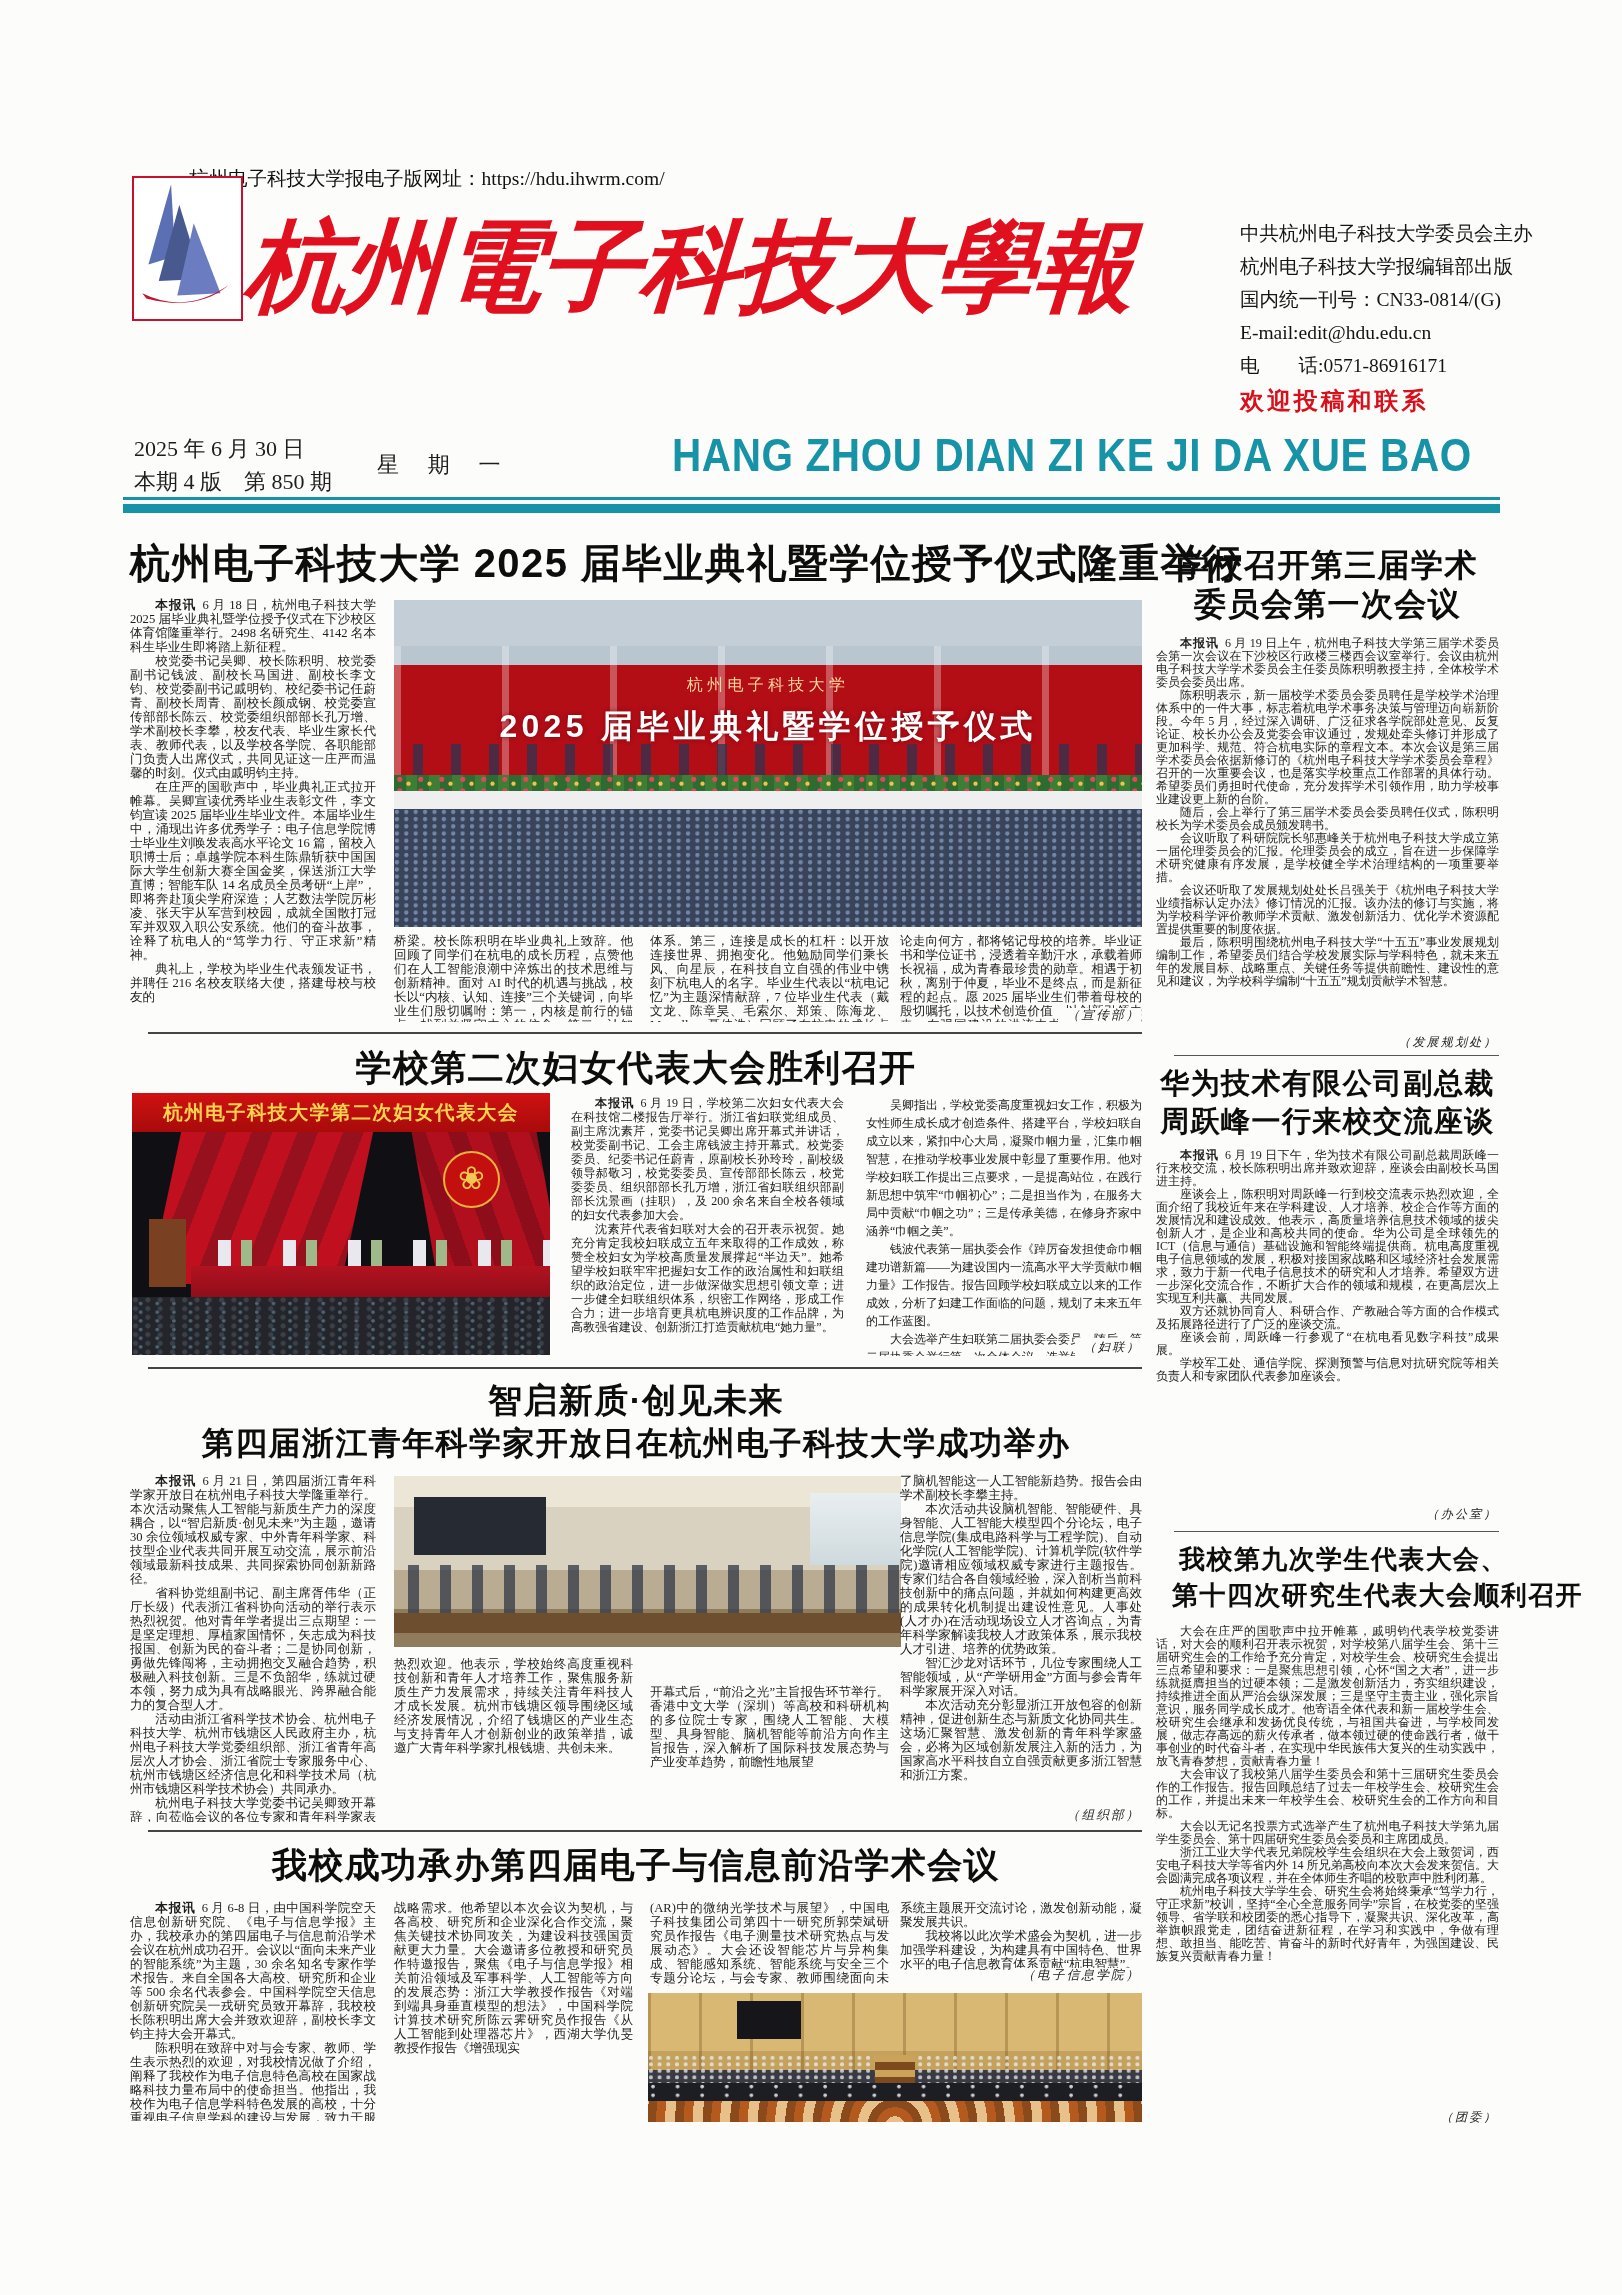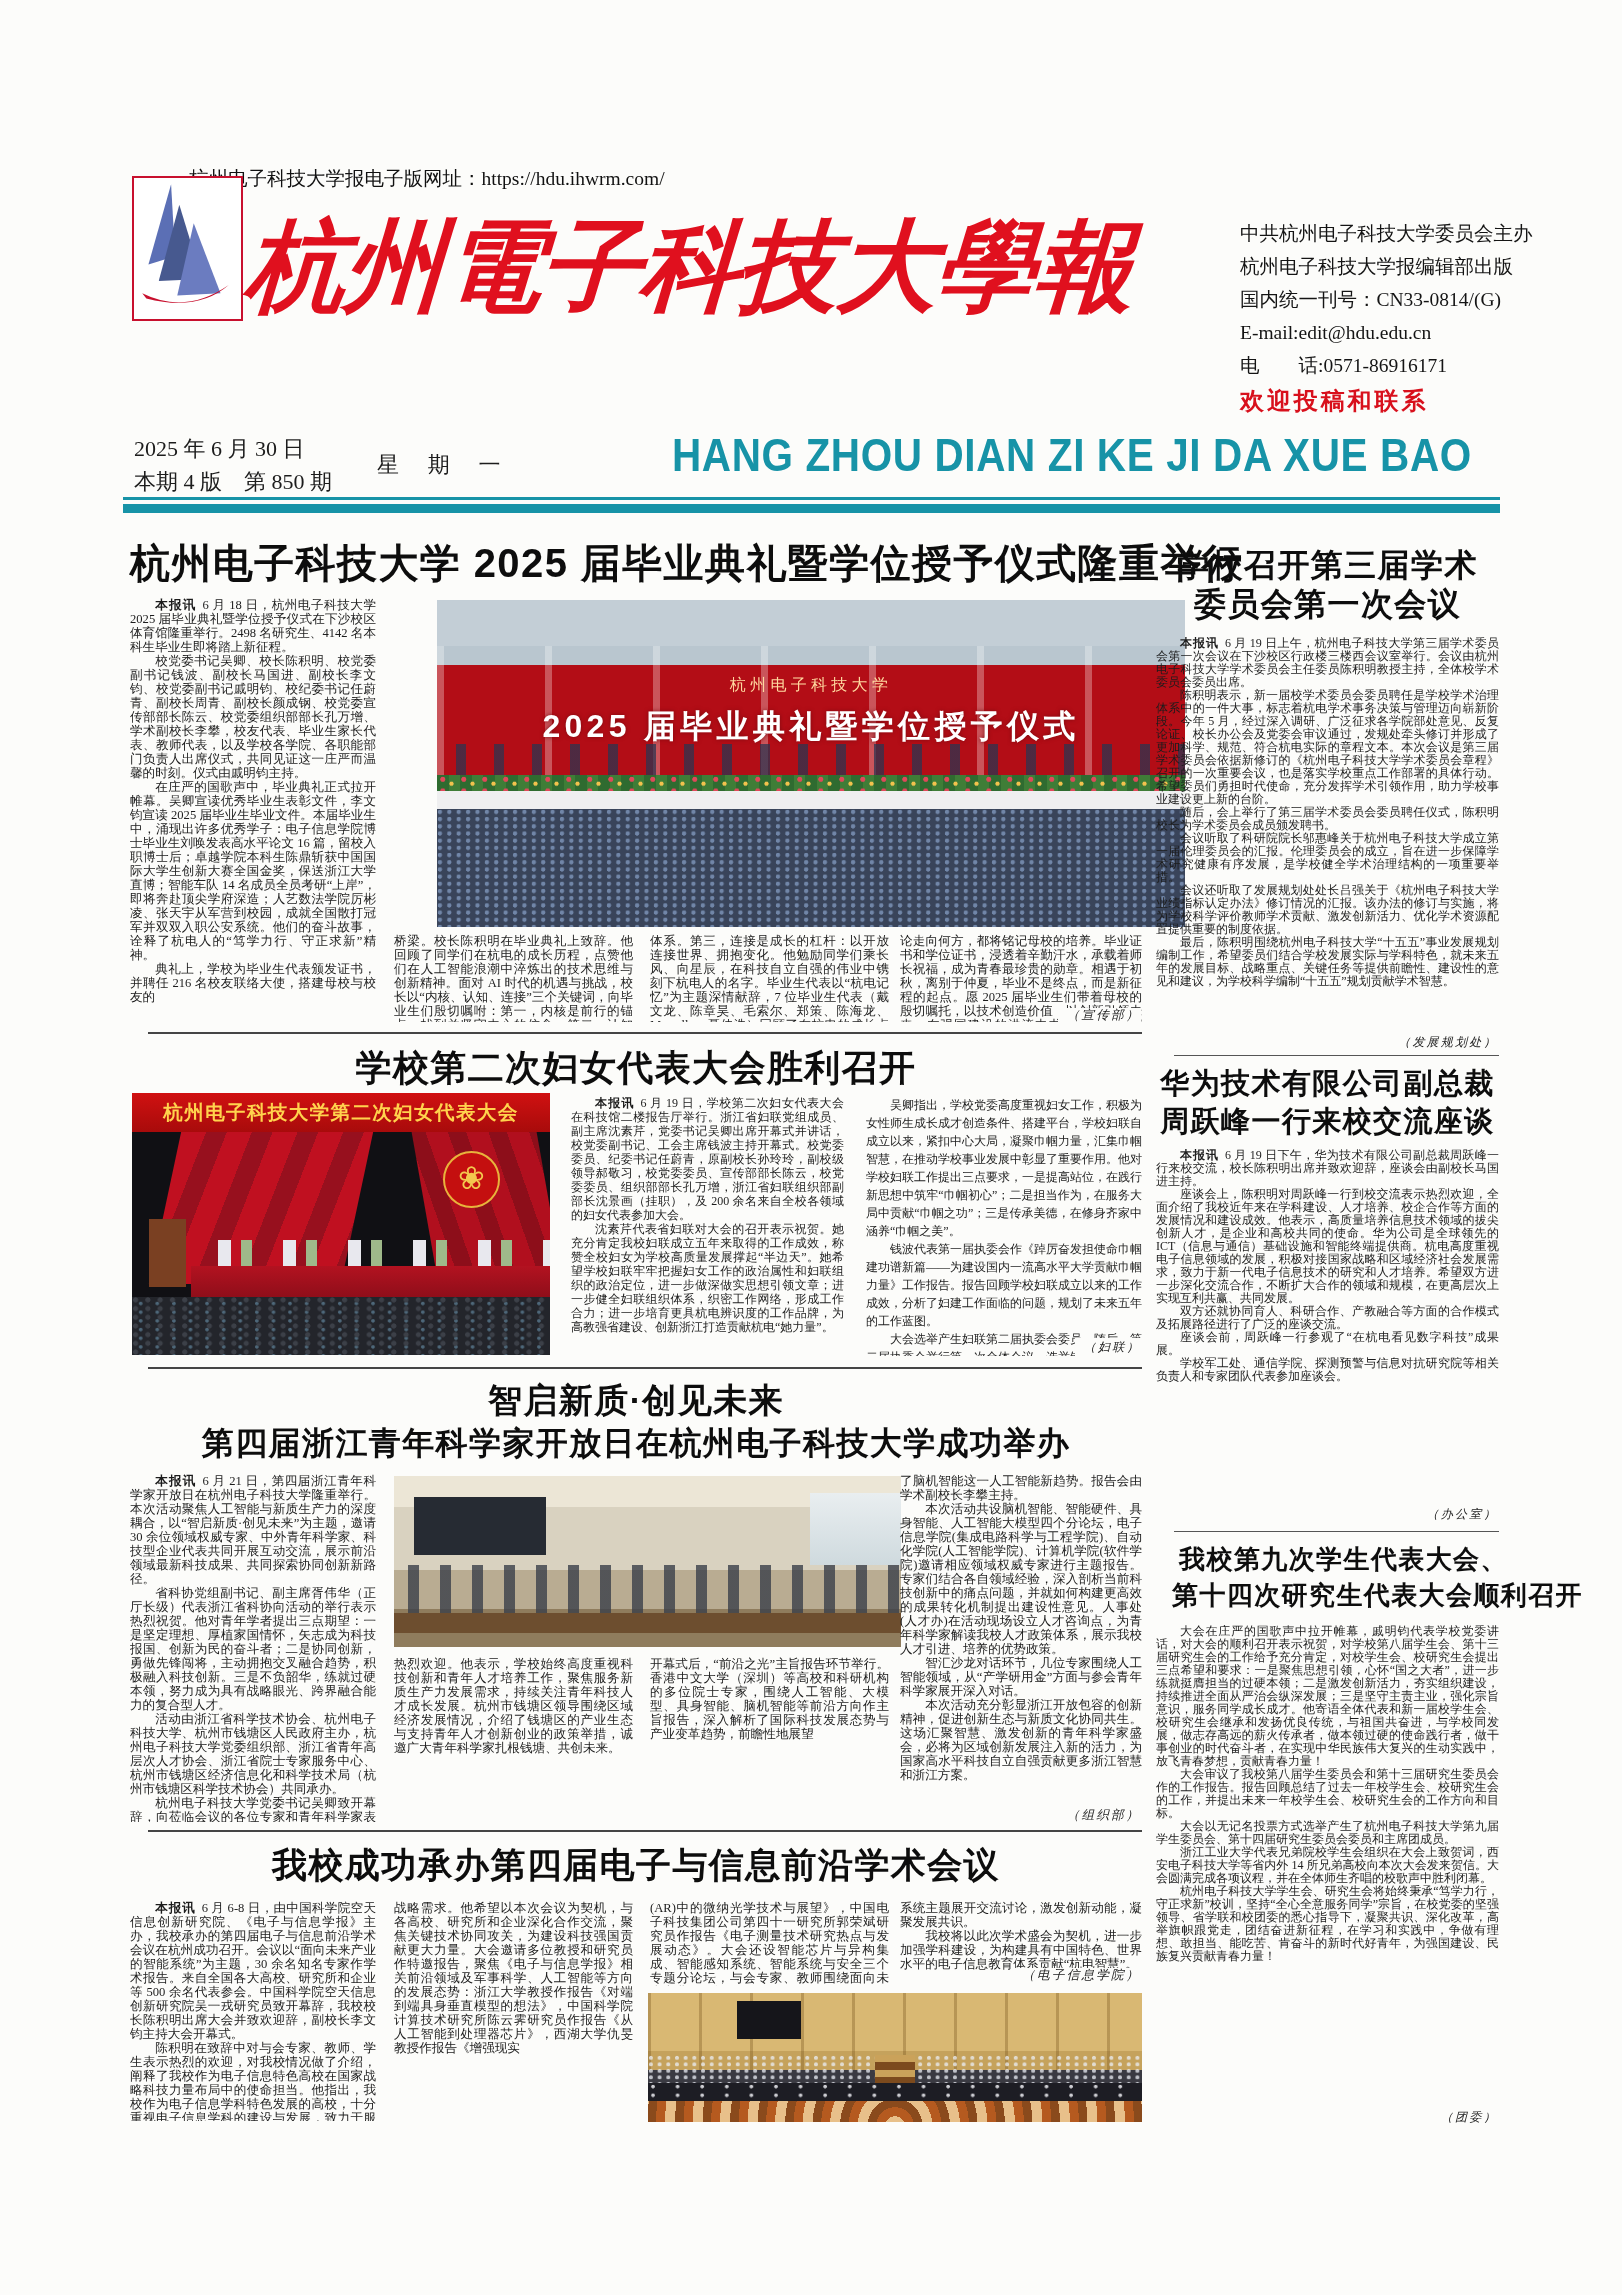--- a/index.html
+++ b/index.html
@@ -115,21 +115,21 @@
 
   <div class="hl abs" style="left:130px;top:536px;width:1012px;font-size:40px;">杭州电子科技大学 2025 届毕业典礼暨学位授予仪式隆重举行</div>
 
   <div class="col" style="left:130px;top:598px;width:246px;height:425px;">
     <p class="para"><b class="lead">本报讯</b><span>6 月 18 日，杭州电子科技大学 2025 届毕业典礼暨学位授予仪式在下沙校区体育馆隆重举行。2498 名研究生、4142 名本科生毕业生即将踏上新征程。</span></p>
     <p class="para">校党委书记吴卿、校长陈积明、校党委副书记钱波、副校长马国进、副校长李文钧、校党委副书记戚明钧、校纪委书记任蔚青、副校长周青、副校长颜成钢、校党委宣传部部长陈云、校党委组织部部长孔万增、学术副校长李攀，校友代表、毕业生家长代表、教师代表，以及学校各学院、各职能部门负责人出席仪式，共同见证这一庄严而温馨的时刻。仪式由戚明钧主持。</p>
     <p class="para">在庄严的国歌声中，毕业典礼正式拉开帷幕。吴卿宣读优秀毕业生表彰文件，李文钧宣读 2025 届毕业生毕业文件。本届毕业生中，涌现出许多优秀学子：电子信息学院博士毕业生刘唤发表高水平论文 16 篇，留校入职博士后；卓越学院本科生陈鼎斩获中国国际大学生创新大赛全国金奖，保送浙江大学直博；智能车队 14 名成员全员考研“上岸”，即将奔赴顶尖学府深造；人艺数法学院厉彬凌、张天宇从军营到校园，成就全国散打冠军并双双入职公安系统。他们的奋斗故事，诠释了杭电人的“笃学力行、守正求新”精神。</p>
     <p class="para">典礼上，学校为毕业生代表颁发证书，并聘任 216 名校友联络大使，搭建母校与校友的</p>
   </div>
 
-  <div class="photo ph-grad" style="left:394px;top:600px;width:748px;height:327px;margin-left:43px;">
+  <div class="photo ph-grad" style="left:394px;top:600px;width:748px;height:327px;">
     <div class="cols"></div>
     <div class="bt">杭州电子科技大学</div>
     <div class="bm">2025 届毕业典礼暨学位授予仪式</div>
     <div class="stagefolk"></div>
     <div class="flowers"></div>
     <div class="crowd"></div>
   </div>
 
   <div class="col" style="left:394px;top:934px;width:239px;height:88px;">
     <p class="para" style="text-indent:0;">桥梁。校长陈积明在毕业典礼上致辞。他回顾了同学们在杭电的成长历程，点赞他们在人工智能浪潮中淬炼出的技术思维与创新精神。面对 AI 时代的机遇与挑战，校长以“内核、认知、连接”三个关键词，向毕业生们殷切嘱咐：第一，内核是前行的锚点：找到并坚守内心的信念。第二，认知是破局的利器：重构面向未来的知识</p>
@@ -184,21 +184,21 @@
     <div class="screen"></div>
     <div class="win"></div>
     <div class="ppl"></div>
     <div class="table"></div>
   </div>
 
   <div class="col" style="left:394px;top:1657px;width:239px;height:166px;">
     <p class="para" style="text-indent:0;">热烈欢迎。他表示，学校始终高度重视科技创新和青年人才培养工作，聚焦服务新质生产力发展需求，持续关注青年科技人才成长发展。杭州市钱塘区领导围绕区域经济发展情况，介绍了钱塘区的产业生态与支持青年人才创新创业的政策举措，诚邀广大青年科学家扎根钱塘、共创未来。</p>
   </div>
   <div class="col" style="left:650px;top:1657px;width:239px;height:166px;">
-    <p class="para" style="text-indent:0;">开幕式后，“前沿之光”主旨报告环节举行。香港中文大学（深圳）等高校和科研机构的多位院士专家，围绕人工智能、大模型、具身智能、脑机智能等前沿方向作主旨报告，深入解析了国际科技发展态势与产业变革趋势，前瞻性地展望</p>
+    <p class="para" style="text-indent:0;margin-top:28px;">开幕式后，“前沿之光”主旨报告环节举行。香港中文大学（深圳）等高校和科研机构的多位院士专家，围绕人工智能、大模型、具身智能、脑机智能等前沿方向作主旨报告，深入解析了国际科技发展态势与产业变革趋势，前瞻性地展望</p>
   </div>
   <div class="col" style="left:900px;top:1474px;width:242px;height:348px;">
     <p class="para" style="text-indent:0;">了脑机智能这一人工智能新趋势。报告会由学术副校长李攀主持。</p>
     <p class="para">本次活动共设脑机智能、智能硬件、具身智能、人工智能大模型四个分论坛，电子信息学院(集成电路科学与工程学院)、自动化学院(人工智能学院)、计算机学院(软件学院)邀请相应领域权威专家进行主题报告。专家们结合各自领域经验，深入剖析当前科技创新中的痛点问题，并就如何构建更高效的成果转化机制提出建设性意见。人事处(人才办)在活动现场设立人才咨询点，为青年科学家解读我校人才政策体系，展示我校人才引进、培养的优势政策。</p>
     <p class="para">智汇沙龙对话环节，几位专家围绕人工智能领域，从“产学研用金”方面与参会青年科学家展开深入对话。</p>
     <p class="para">本次活动充分彰显浙江开放包容的创新精神，促进创新生态与新质文化协同共生。这场汇聚智慧、激发创新的青年科学家盛会，必将为区域创新发展注入新的活力，为国家高水平科技自立自强贡献更多浙江智慧和浙江方案。</p>
     <span class="byline">（组织部）</span>
   </div>
 
   <div class="rule" style="left:148px;top:1830px;width:994px;"></div>

